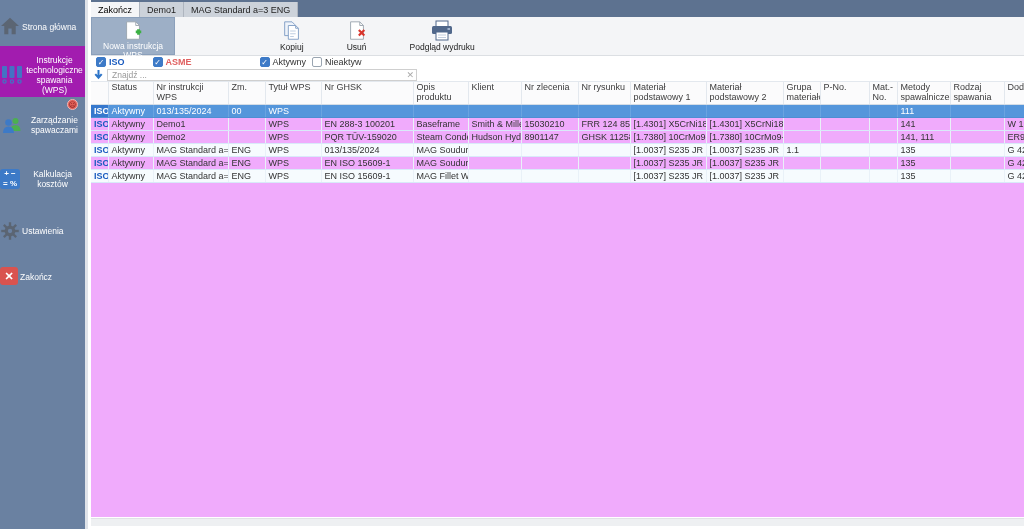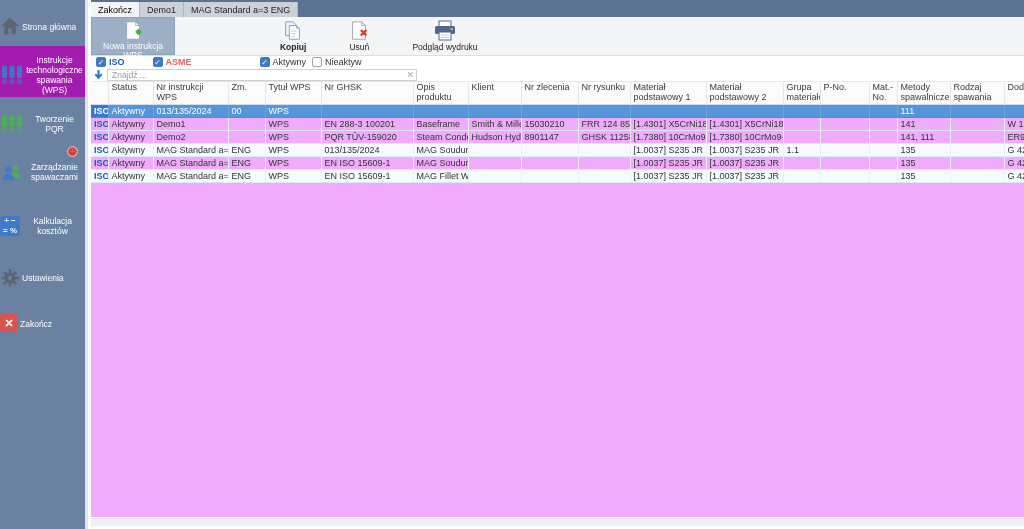--- a/index.html
+++ b/index.html
@@ -117,37 +117,20 @@
               <circle cx="4.5" cy="16.5" r="1.6"></circle>
               <circle cx="12" cy="16.5" r="1.6"></circle>
               <circle cx="19.5" cy="16.5" r="1.6"></circle>
             </g>
         </svg>
       </span>
       <span class="lbl">Instrukcje technologiczne spawania (WPS)</span>
     </div>
 
 
-    <div class="sb-item">
-      <span class="ic">
-        <svg width="24" height="20" viewBox="0 0 24 20">
-          <g fill="#4caf50">
-              <rect x="2" y="1" width="5" height="12" rx="1"></rect>
-              <rect x="9.5" y="1" width="5" height="12" rx="1"></rect>
-              <rect x="17" y="1" width="5" height="12" rx="1"></rect>
-            </g>
-          <g fill="none" stroke="#4caf50" stroke-width="1.3">
-              <circle cx="4.5" cy="16.5" r="1.6"></circle>
-              <circle cx="12" cy="16.5" r="1.6"></circle>
-              <circle cx="19.5" cy="16.5" r="1.6"></circle>
-            </g>
-        </svg>
-      </span>
-      <span class="lbl">Tworzenie PQR</span>
-    </div>
 
     <div class="sb-item" style="height:49px;">
       <span class="badge">☹</span>
       <span class="ic">
         <svg width="24" height="20" viewBox="0 0 24 20">
           <g fill="#4caf50">
               <circle cx="15.5" cy="6" r="3"></circle>
               <path d="M10.5 16 q0-6 5-6 q5 0 5 6 Z"></path>
             </g>
           <g fill="#3d7ac7">
@@ -228,21 +211,21 @@
         <span class="ticon">
           <svg width="22" height="22" viewBox="0 0 24 24">
             <path d="M5 2 H15 L19 6 V21 H5 Z" fill="#fff" stroke="#9aa4ae" stroke-width="1"></path>
             <path d="M15 2 L15 6 H19" fill="none" stroke="#9aa4ae" stroke-width="1"></path>
             <path d="M9 17 L18 7" stroke="#2e75c8" stroke-width="2.4"></path>
             <path d="M8 18.5 l2.4-0.6 l-1.8-1.8 Z" fill="#2e75c8"></path>
           </svg>
         </span>
         <span class="tlab">Otwórz</span>
       </div>
-      <div class="tbtn" style="margin-left:22px;font-weight:bold;">
+      <div class="tbtn" style="margin-left:22px;">
         <span class="ticon">
           <svg width="22" height="22" viewBox="0 0 24 24">
             <path d="M4 2 H12 L15 5 V17 H4 Z" fill="#eef3fa" stroke="#7f9dc4" stroke-width="1"></path>
             <path d="M8 6 H16 L19 9 V21 H8 Z" fill="#fff" stroke="#7f9dc4" stroke-width="1"></path>
             <path d="M16 6 L16 9 H19" fill="none" stroke="#7f9dc4" stroke-width="1"></path>
             <path d="M10 12 h6 M10 15 h6 M10 18 h4" stroke="#b8c9de" stroke-width="1"></path>
           </svg>
         </span>
         <span class="tlab">Kopiuj</span>
       </div>

